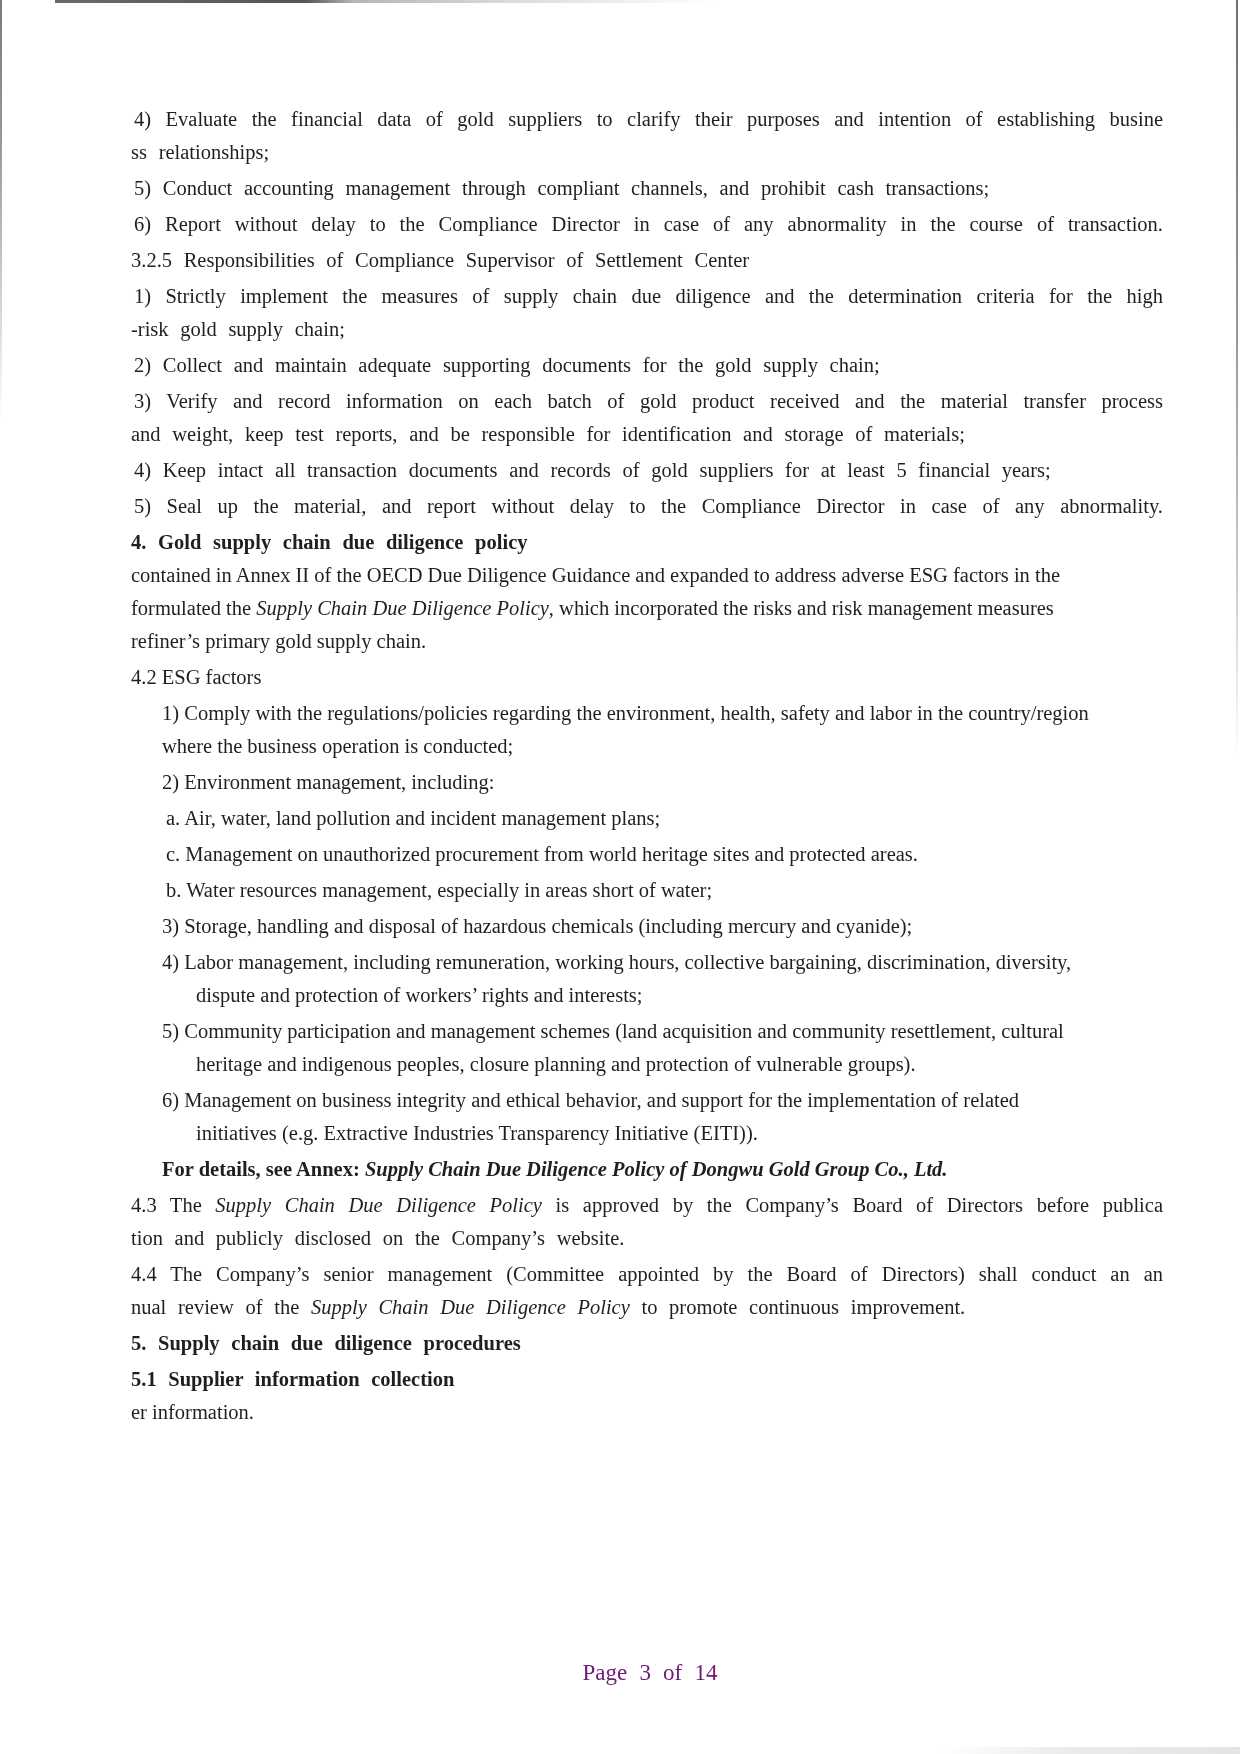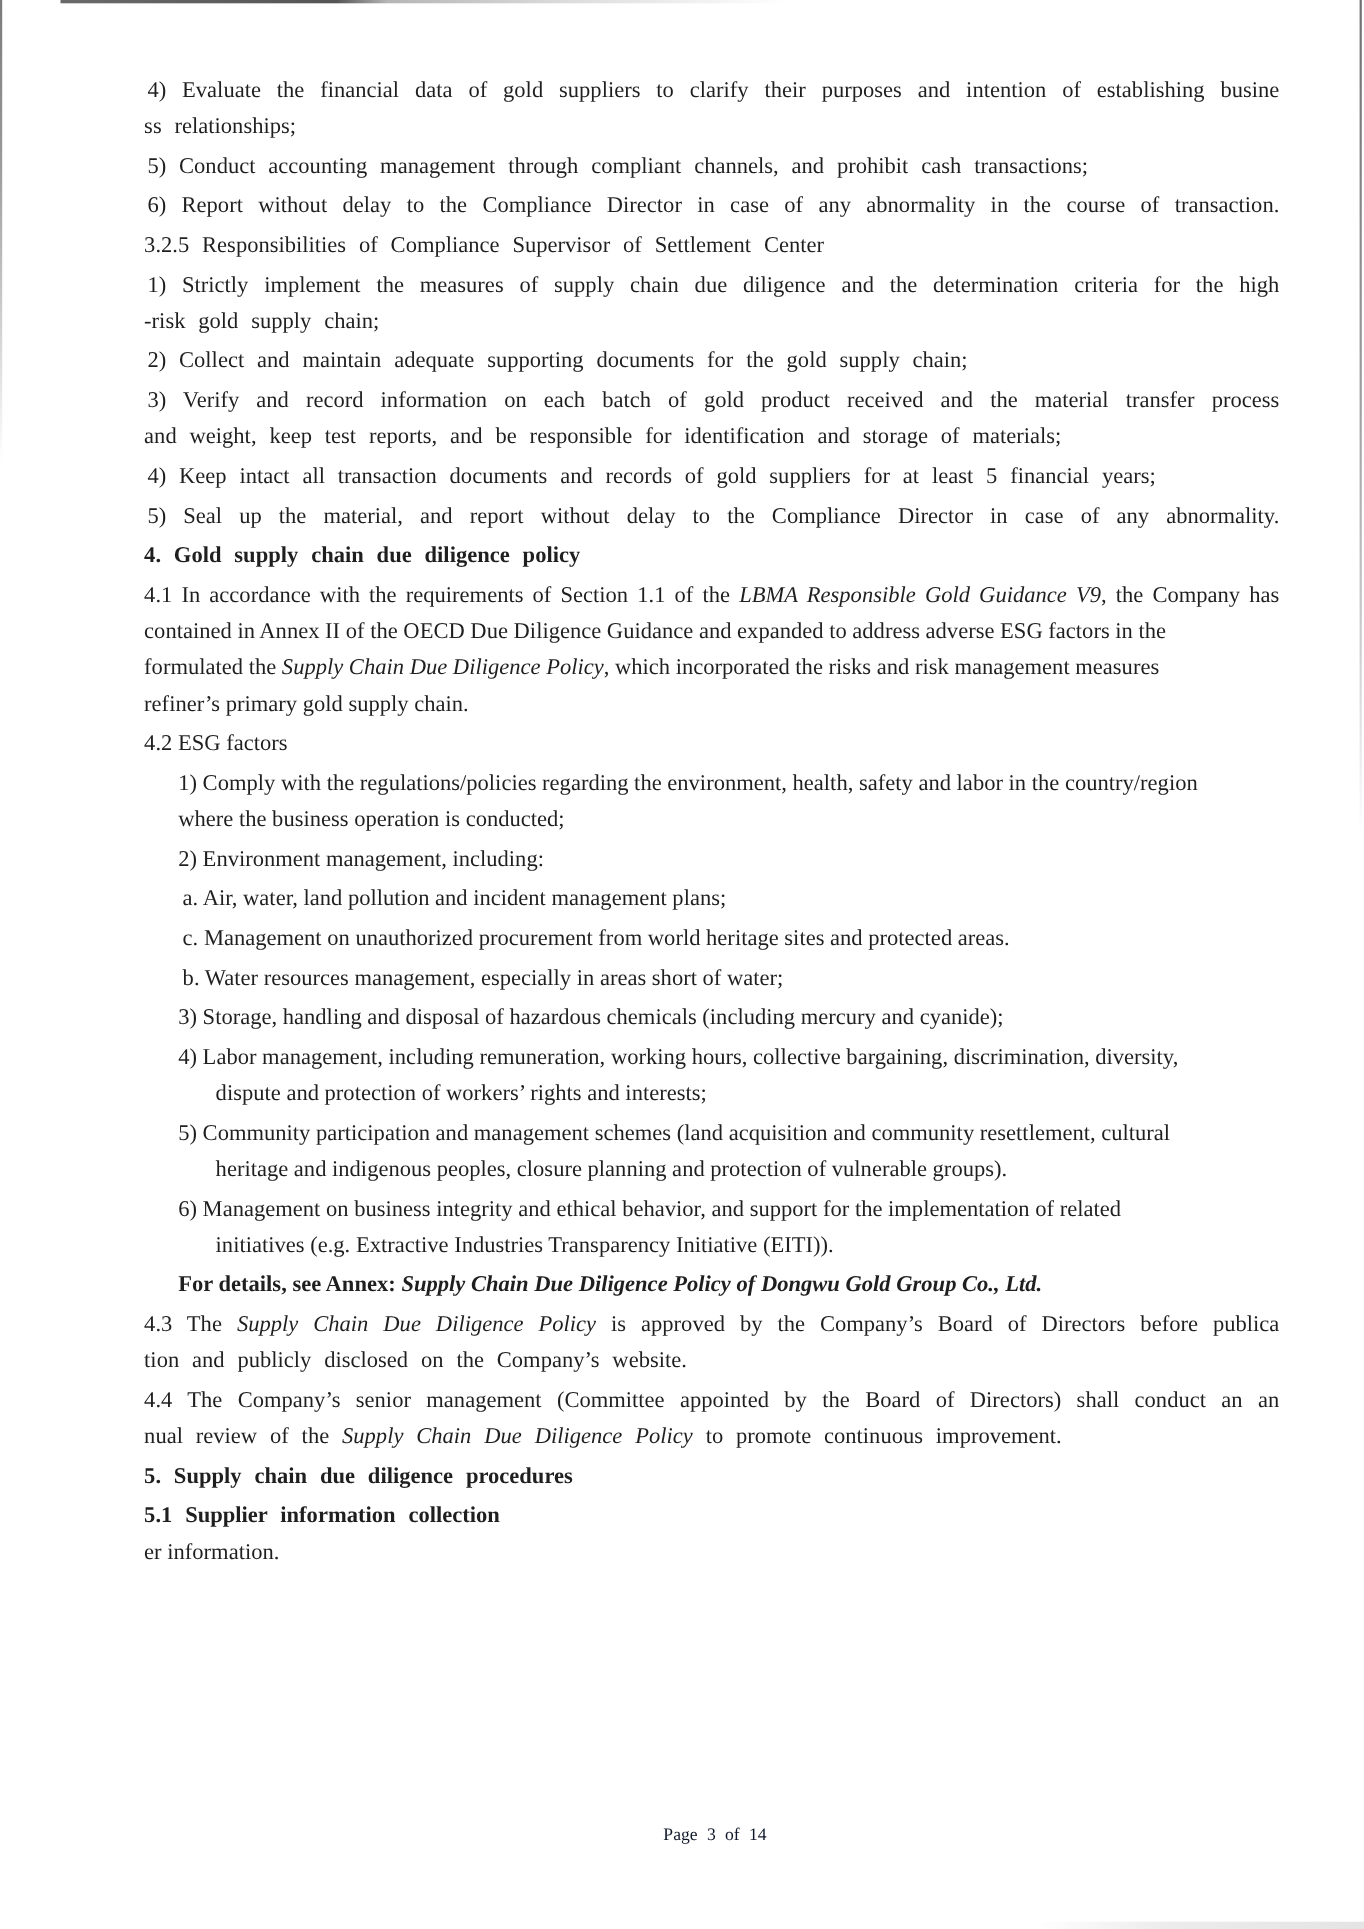--- a/index.html
+++ b/index.html
@@ -9,21 +9,21 @@
     margin:0 auto;
     background:#ffffff;
     overflow:hidden;
     font-family:"Liberation Serif","DejaVu Serif",serif;
     color:#1f1f1f;
   }
   .doc-body{
     position:absolute;
     left:115px;top:0;
     width:1048px;
-    padding-top:66px;
+    padding-top:103px;
     font-size:20.5px;
     line-height:33px;
   }
   .line{white-space:nowrap;}
   .line.gap{margin-top:3px;}
   .line.stretch{
     white-space:normal;
     text-align:justify;
     text-align-last:justify;
   }
@@ -35,23 +35,23 @@
   .i3{margin-left:51px;}
   .b{font-weight:bold;}
   .i{font-style:italic;}
   .bi{font-weight:bold;font-style:italic;}
   .footer{
     position:absolute;
     left:115px;top:1660px;
     width:1048px;
     text-align:center;
     text-indent:22px;
-    font-size:16px;
+    font-size:23px;
     word-spacing:0.28em;
-    color:#0f172a;
+    color:#701a75;
   }
   
   .scan-top{
     position:absolute;top:0;left:55px;width:660px;height:3px;
     background:linear-gradient(to right,#6a6a6a 0%,#555 38%,#b5b5b5 45%,#dcdcdc 70%,rgba(255,255,255,0) 100%);
   }
   .scan-left{
     position:absolute;top:0;left:0;width:2px;height:420px;
     background:linear-gradient(to bottom,#7a7a7a 0%,#9a9a9a 35%,rgba(255,255,255,0) 100%);
   }
@@ -80,21 +80,20 @@
       <div class="line i1 stretch gap"><span>6) Report without delay to the Compliance Director in case of any abnormality in the course of transaction.</span></div>
       <div class="line i0 wide gap"><span>3.2.5 Responsibilities of Compliance Supervisor of Settlement Center</span></div>
       <div class="line i1 stretch gap"><span>1) Strictly implement the measures of supply chain due diligence and the determination criteria for the high</span></div>
       <div class="line i0 wide"><span>-risk gold supply chain;</span></div>
       <div class="line i1 wide gap"><span>2) Collect and maintain adequate supporting documents for the gold supply chain;</span></div>
       <div class="line i1 stretch gap"><span>3) Verify and record information on each batch of gold product received and the material transfer process</span></div>
       <div class="line i0 wide"><span>and weight, keep test reports, and be responsible for identification and storage of materials;</span></div>
       <div class="line i1 wide gap"><span>4) Keep intact all transaction documents and records of gold suppliers for at least 5 financial years;</span></div>
       <div class="line i1 stretch gap"><span>5) Seal up the material, and report without delay to the Compliance Director in case of any abnormality.</span></div>
       <div class="line i0 wide gap"><span class="b">4. Gold supply chain due diligence policy</span></div>
-      <div class="line i0 stretch gap"><span>4.1 In accordance with the requirements of Section 1.1 of the </span><span class="i">LBMA Responsible Gold Guidance V9</span><span>, the Company has</span></div>
       <div class="line i0"><span>contained in Annex II of the OECD Due Diligence Guidance and expanded to address adverse ESG factors in the</span></div>
       <div class="line i0"><span>formulated the </span><span class="i">Supply Chain Due Diligence Policy</span><span>, which incorporated the risks and risk management measures</span></div>
       <div class="line i0"><span>refiner’s primary gold supply chain.</span></div>
       <div class="line i0 gap"><span>4.2 ESG factors</span></div>
       <div class="line i2 gap"><span>1) Comply with the regulations/policies regarding the environment, health, safety and labor in the country/region</span></div>
       <div class="line i2"><span>where the business operation is conducted;</span></div>
       <div class="line i2 gap"><span>2) Environment management, including:</span></div>
       <div class="line i3 gap"><span>a. Air, water, land pollution and incident management plans;</span></div>
       <div class="line i3 gap"><span>c. Management on unauthorized procurement from world heritage sites and protected areas.</span></div>
       <div class="line i3 gap"><span>b. Water resources management, especially in areas short of water;</span></div>

